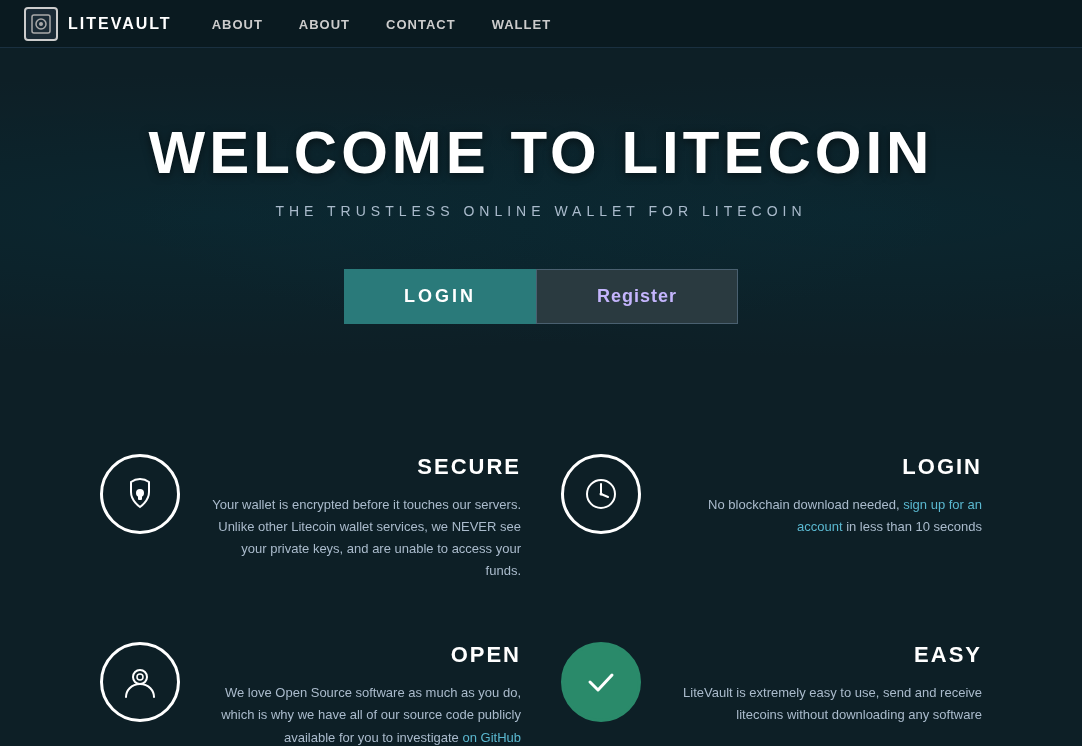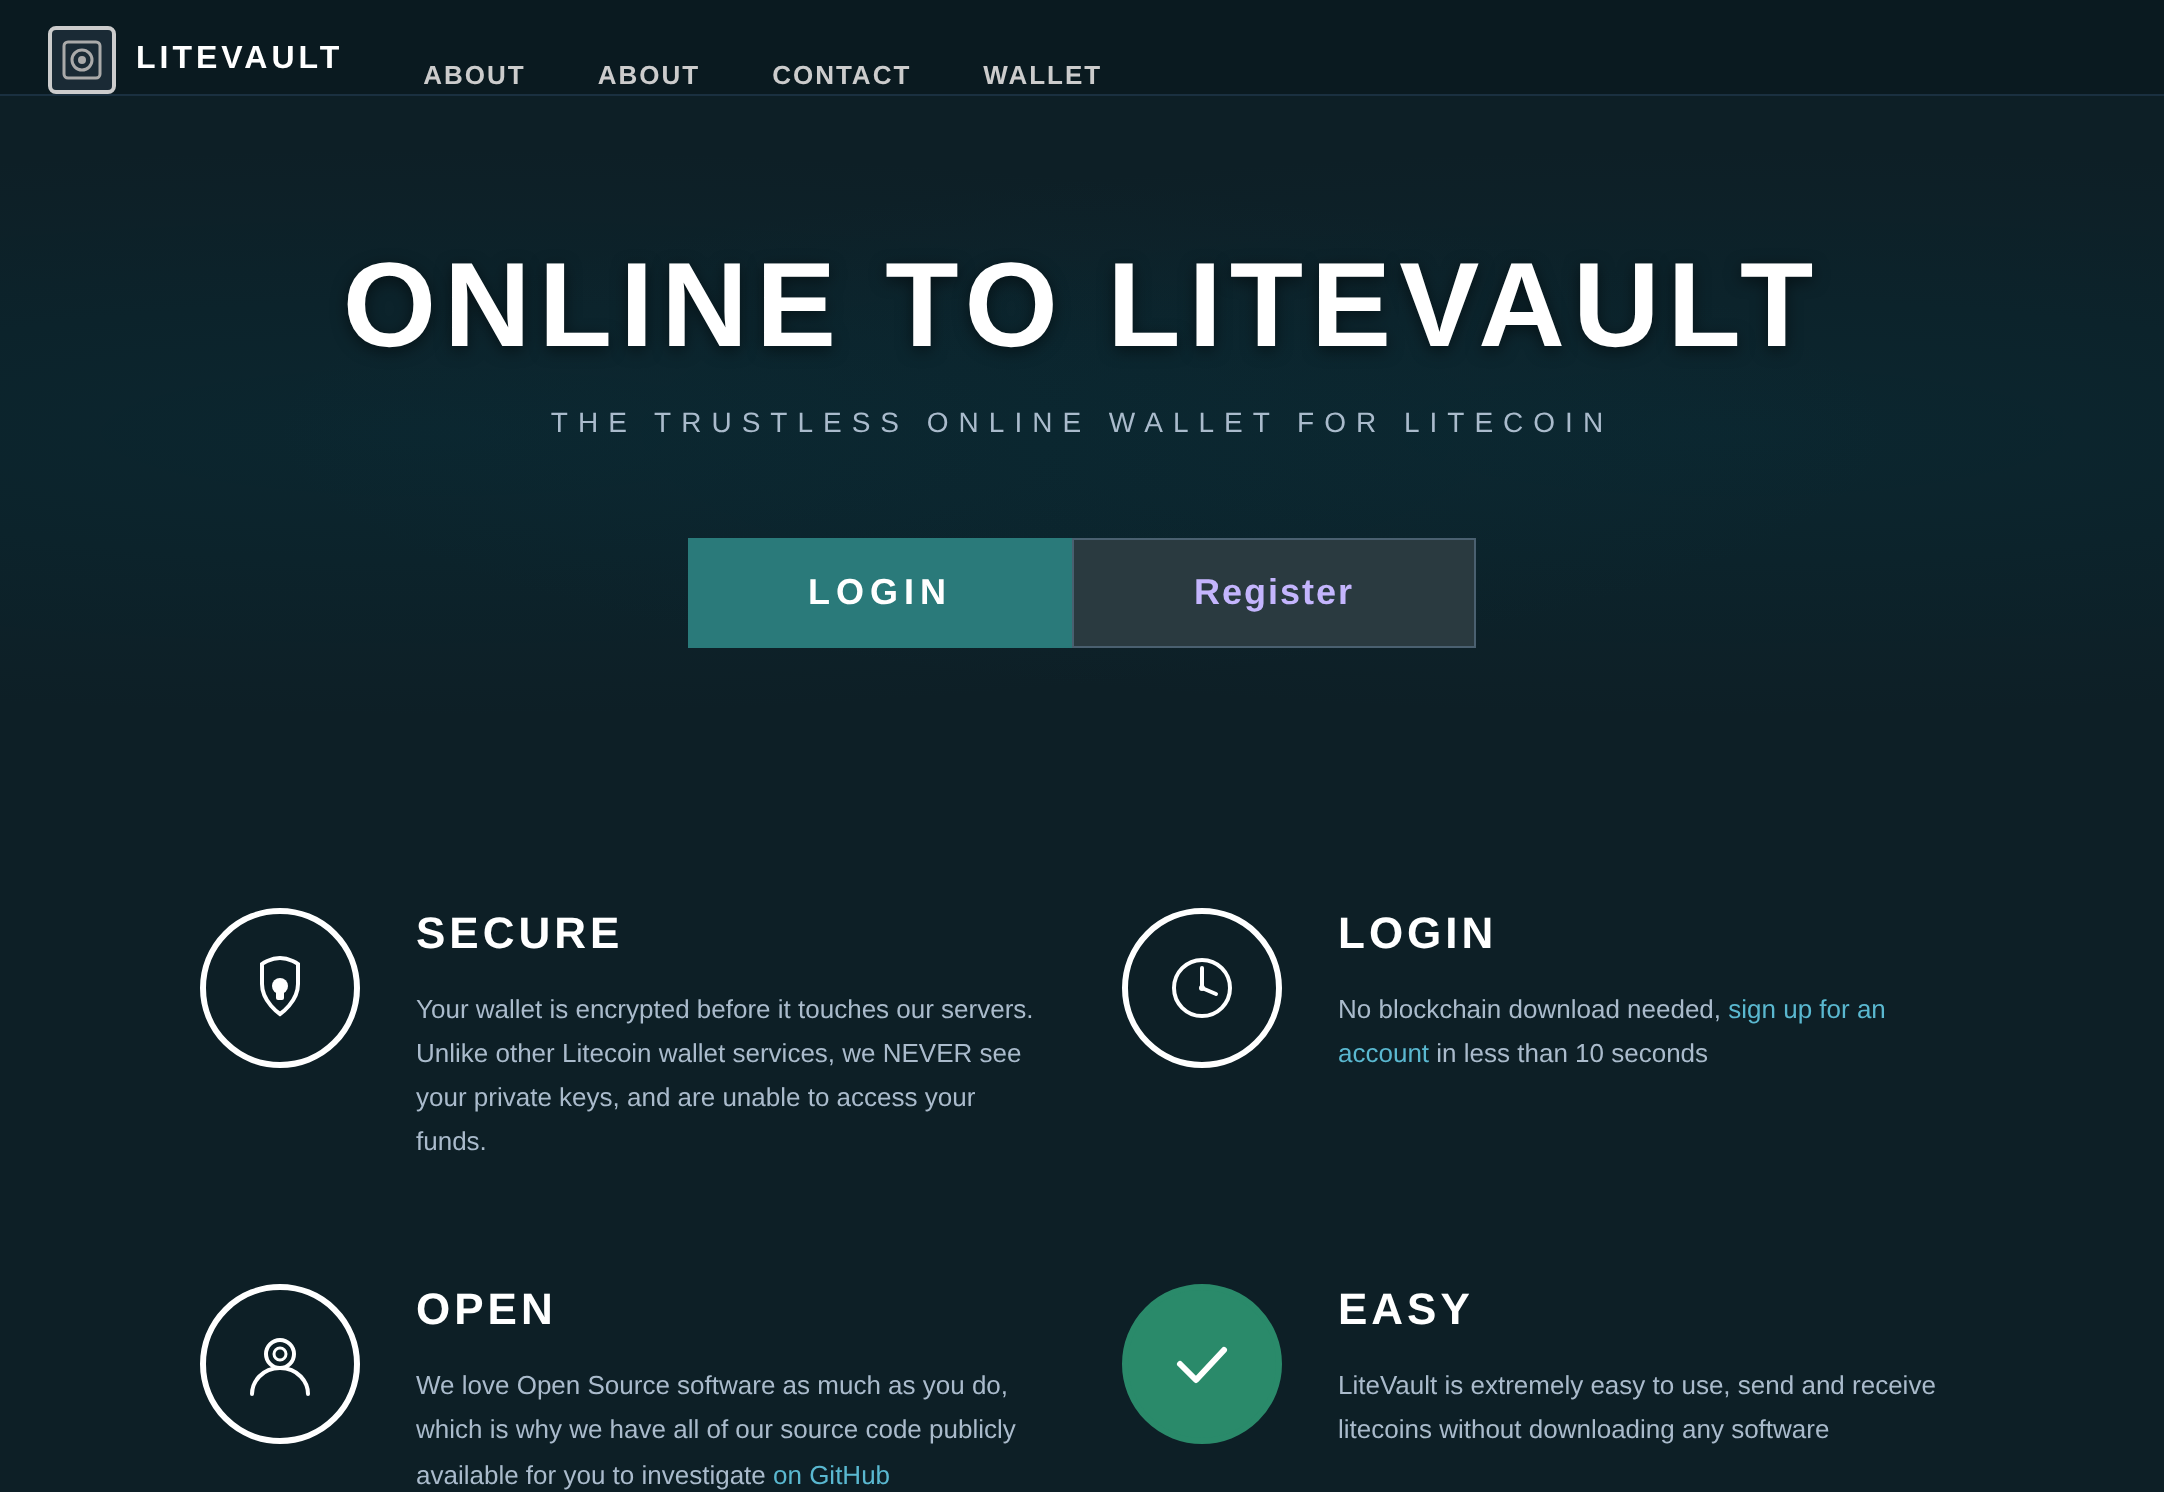--- a/index.html
+++ b/index.html
@@ -9,21 +9,21 @@
       color: #ffffff;
       font-family: 'Segoe UI', Arial, sans-serif;
       min-height: 746px;
       width: 1082px;
     }
 
     
     nav {
       background-color: #0a1a20;
       display: flex;
-      align-items: flex-end;
+      align-items: center;
       padding: 0 24px;
       height: 48px;
       border-bottom: 1px solid #1a3040;
     }
 
     .nav-logo {
       display: flex;
       align-items: center;
       gap: 10px;
       margin-right: 40px;
@@ -123,20 +123,21 @@
       grid-template-columns: 1fr 1fr;
       gap: 0;
       padding: 40px 80px 40px;
     }
 
     .feature-item {
       display: flex;
       align-items: flex-start;
       gap: 28px;
       padding: 30px 20px;
+      text-align: right;
     }
 
     .feature-icon {
       flex-shrink: 0;
       width: 80px;
       height: 80px;
       border-radius: 50%;
       border: 3px solid #ffffff;
       display: flex;
       align-items: center;
@@ -190,21 +191,21 @@
   </div>
   <ul class="nav-links">
     <li><a>ABOUT</a></li>
     <li><a>ABOUT</a></li>
     <li><a>CONTACT</a></li>
     <li><a>WALLET</a></li>
   </ul>
 </nav>
 
 <section class="hero">
-  <h1 class="hero-title">ONLINE TO LITEVAULT</h1>
+  <h1 class="hero-title">WELCOME TO LITECOIN</h1>
   <p class="hero-subtitle">THE TRUSTLESS ONLINE WALLET FOR LITECOIN</p>
   <div class="hero-buttons">
     <button class="btn-login">LOGIN</button>
     <button class="btn-register">Register</button>
   </div>
 </section>
 
 <section class="features">
 
   <div class="feature-item">

